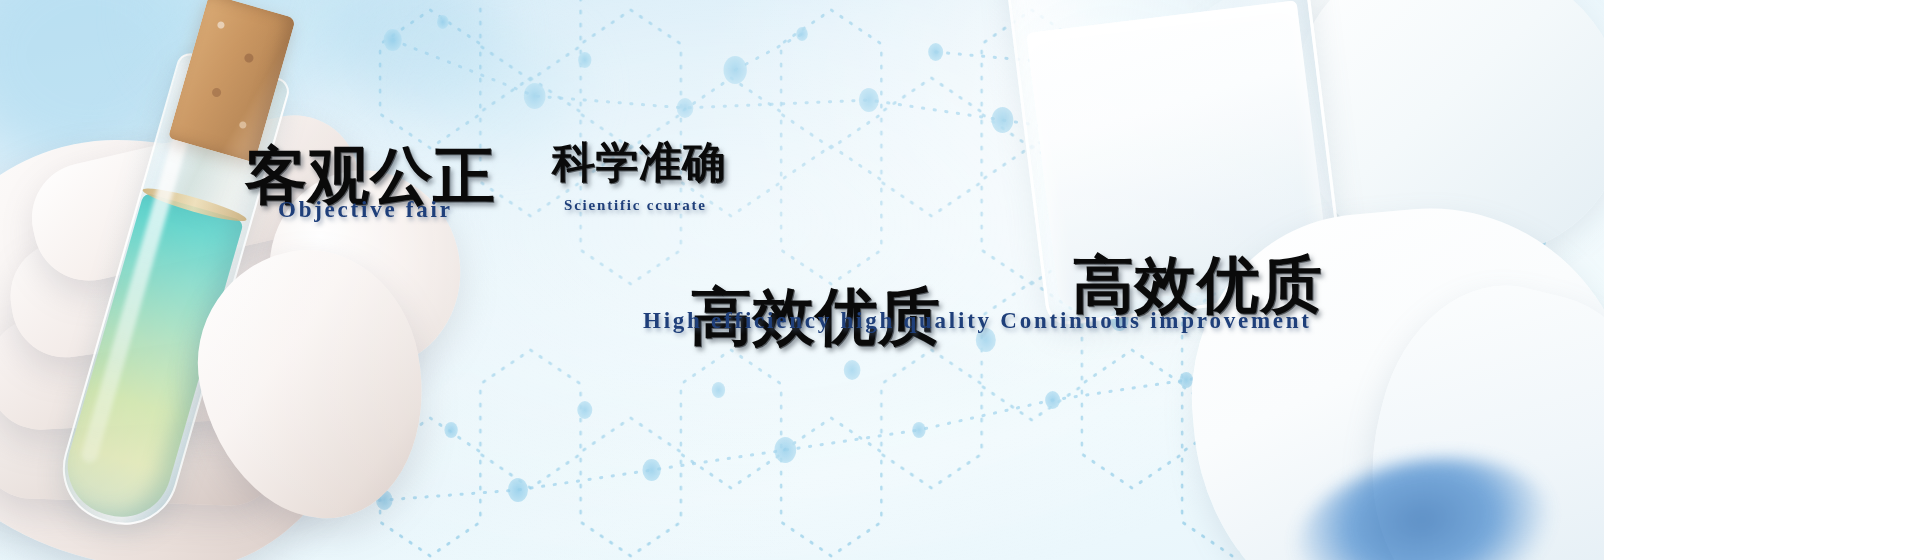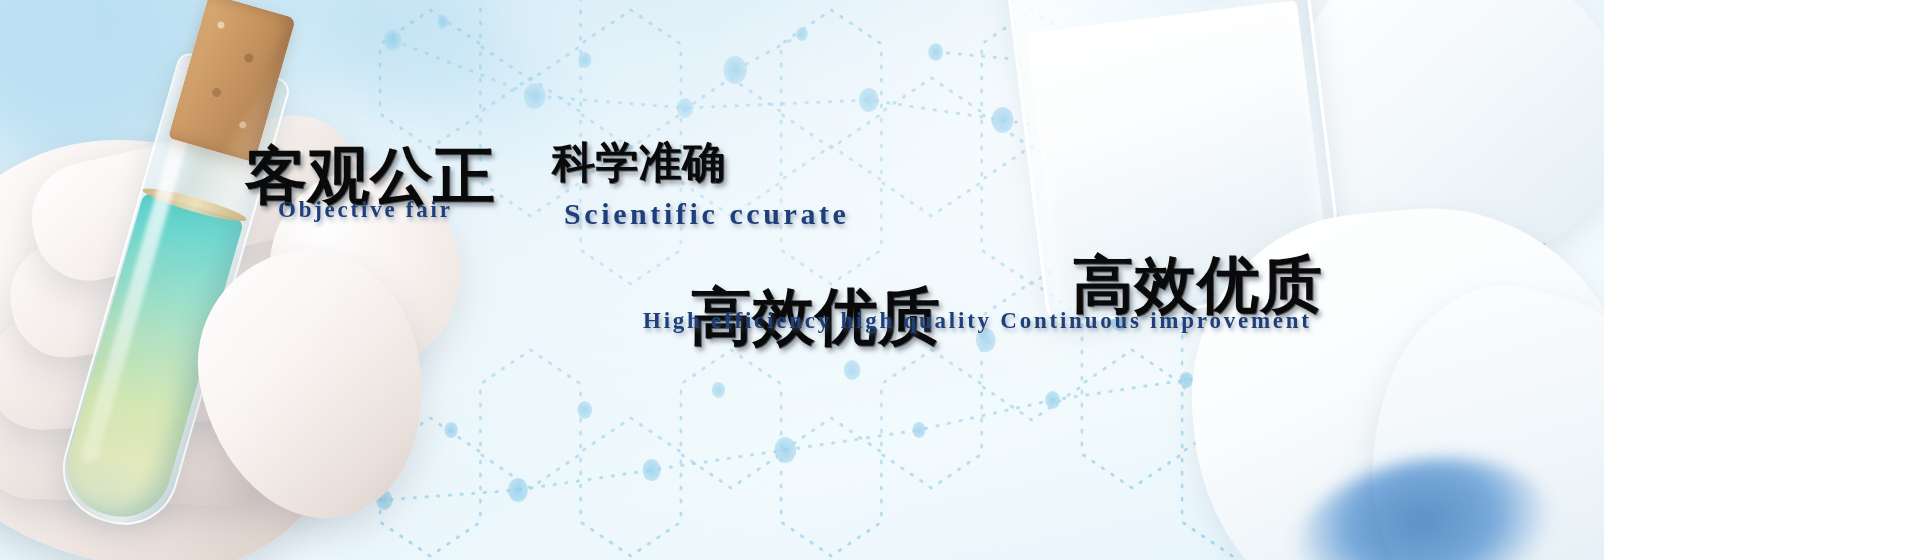--- a/index.html
+++ b/index.html
@@ -127,21 +127,21 @@
     position:absolute;white-space:nowrap;color:#1f3f7a;
     font-family:Liberation Serif, serif;
     font-weight:700;letter-spacing:.12em;
     text-shadow:2px 3px 4px rgba(90,110,140,.5);
     margin-left:16px;
   }
 
   .s1{left:245px;top:134px;font-size:62px;}
   .e1{left:262px;top:197px;font-size:23px;}
   .s2{left:552px;top:134px;font-size:43px;}
-  .e2{left:548px;top:197px;font-size:30px;}
+  .e2{left:548px;top:197px;font-size:15px;}
   .s3{left:690px;top:243px;font-size:62px;margin-top:32px;}
   .s4{left:1072px;top:243px;font-size:62px;}
   .e3{left:627px;top:308px;font-size:23px;}
 </style>
 </head>
 <body>
 
 <div id="banner">
 
   <div class="blob b1"></div>

